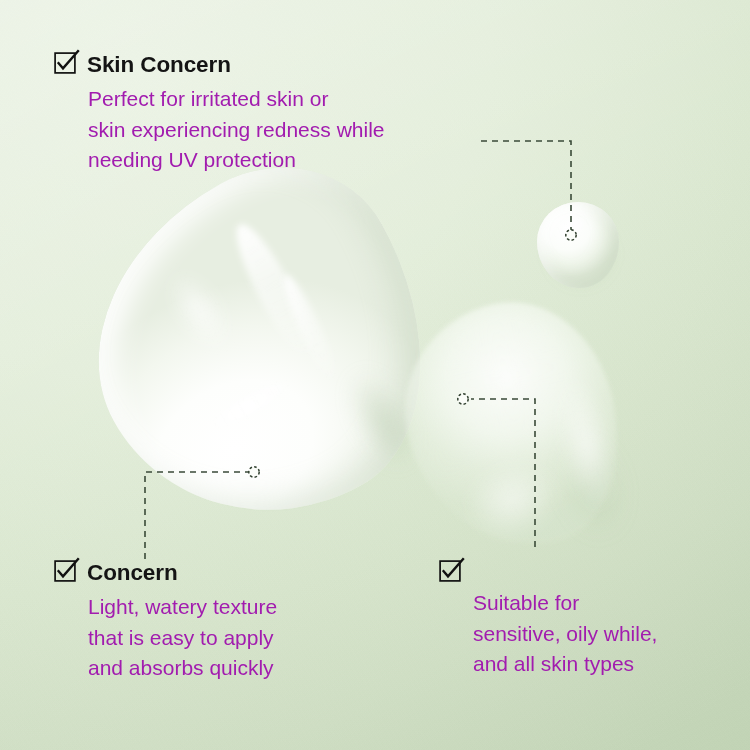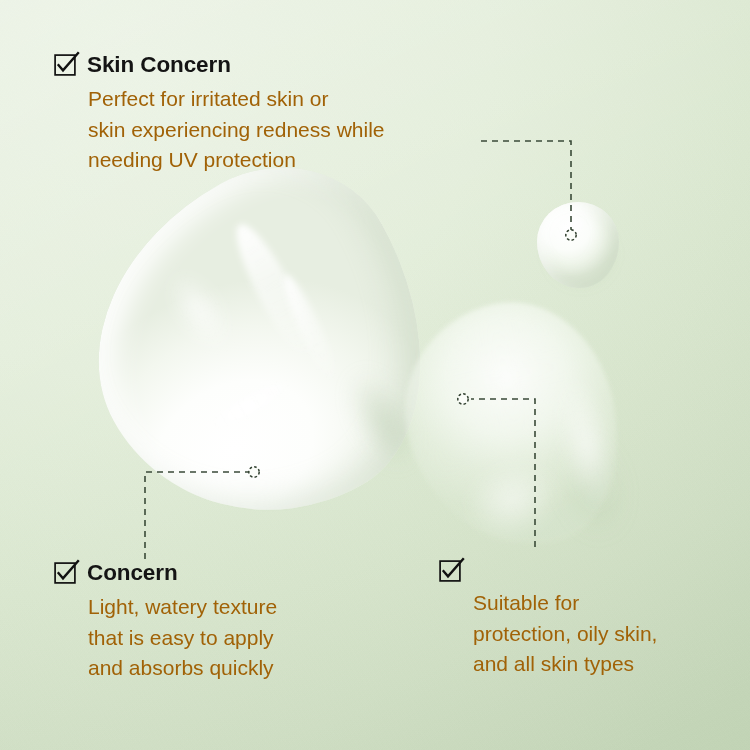--- a/index.html
+++ b/index.html
@@ -221,21 +221,21 @@
     inset: 0;
     pointer-events: none;
   }
 
   
   .callout {
     position: absolute;
   }
   .callout-head {
     display: flex;
-    align-items: center;
+    align-items: flex-start;
     gap: 11px;
     margin-bottom: 6px;
   }
   .check-box {
     flex: 0 0 auto;
     position: relative;
     width: 22px;
     height: 22px;
   }
   .check-box svg {
@@ -245,21 +245,21 @@
   .callout-title {
     font-size: 22.5px;
     font-weight: bold;
     color: #141414;
     letter-spacing: -0.1px;
     white-space: nowrap;
   }
   .callout-body {
     font-size: 21px;
     line-height: 30.5px;
-    color: #a16207;
+    color: #a21caf;
     padding-left: 34px;
     white-space: pre-line;
   }
 
   #callout-skin-concern { left: 54px; top: 52px; }
   #callout-texture      { left: 54px; top: 560px; }
   #callout-skin-type    { left: 439px; top: 560px; }
 </style>
 </head>
 <body>
@@ -335,17 +335,17 @@
   <div class="callout" id="callout-skin-type">
     <div class="callout-head">
       <span class="check-box">
         <svg width="22" height="22" viewBox="0 0 22 22">
           <rect x="1.1" y="1.1" width="19.8" height="19.8" fill="none" stroke="#111111" stroke-width="1.7"></rect>
           <path d="M4.6 11.2 L9.0 16.4 L24.0 -0.8" fill="none" stroke="#111111" stroke-width="2.4" stroke-linecap="square" stroke-linejoin="miter"></path>
         </svg>
       </span>
     </div>
     <div class="callout-body">Suitable for
-protection, oily skin,
+sensitive, oily while,
 and all skin types</div>
   </div>
 
 </div>
 
 </body></html>

